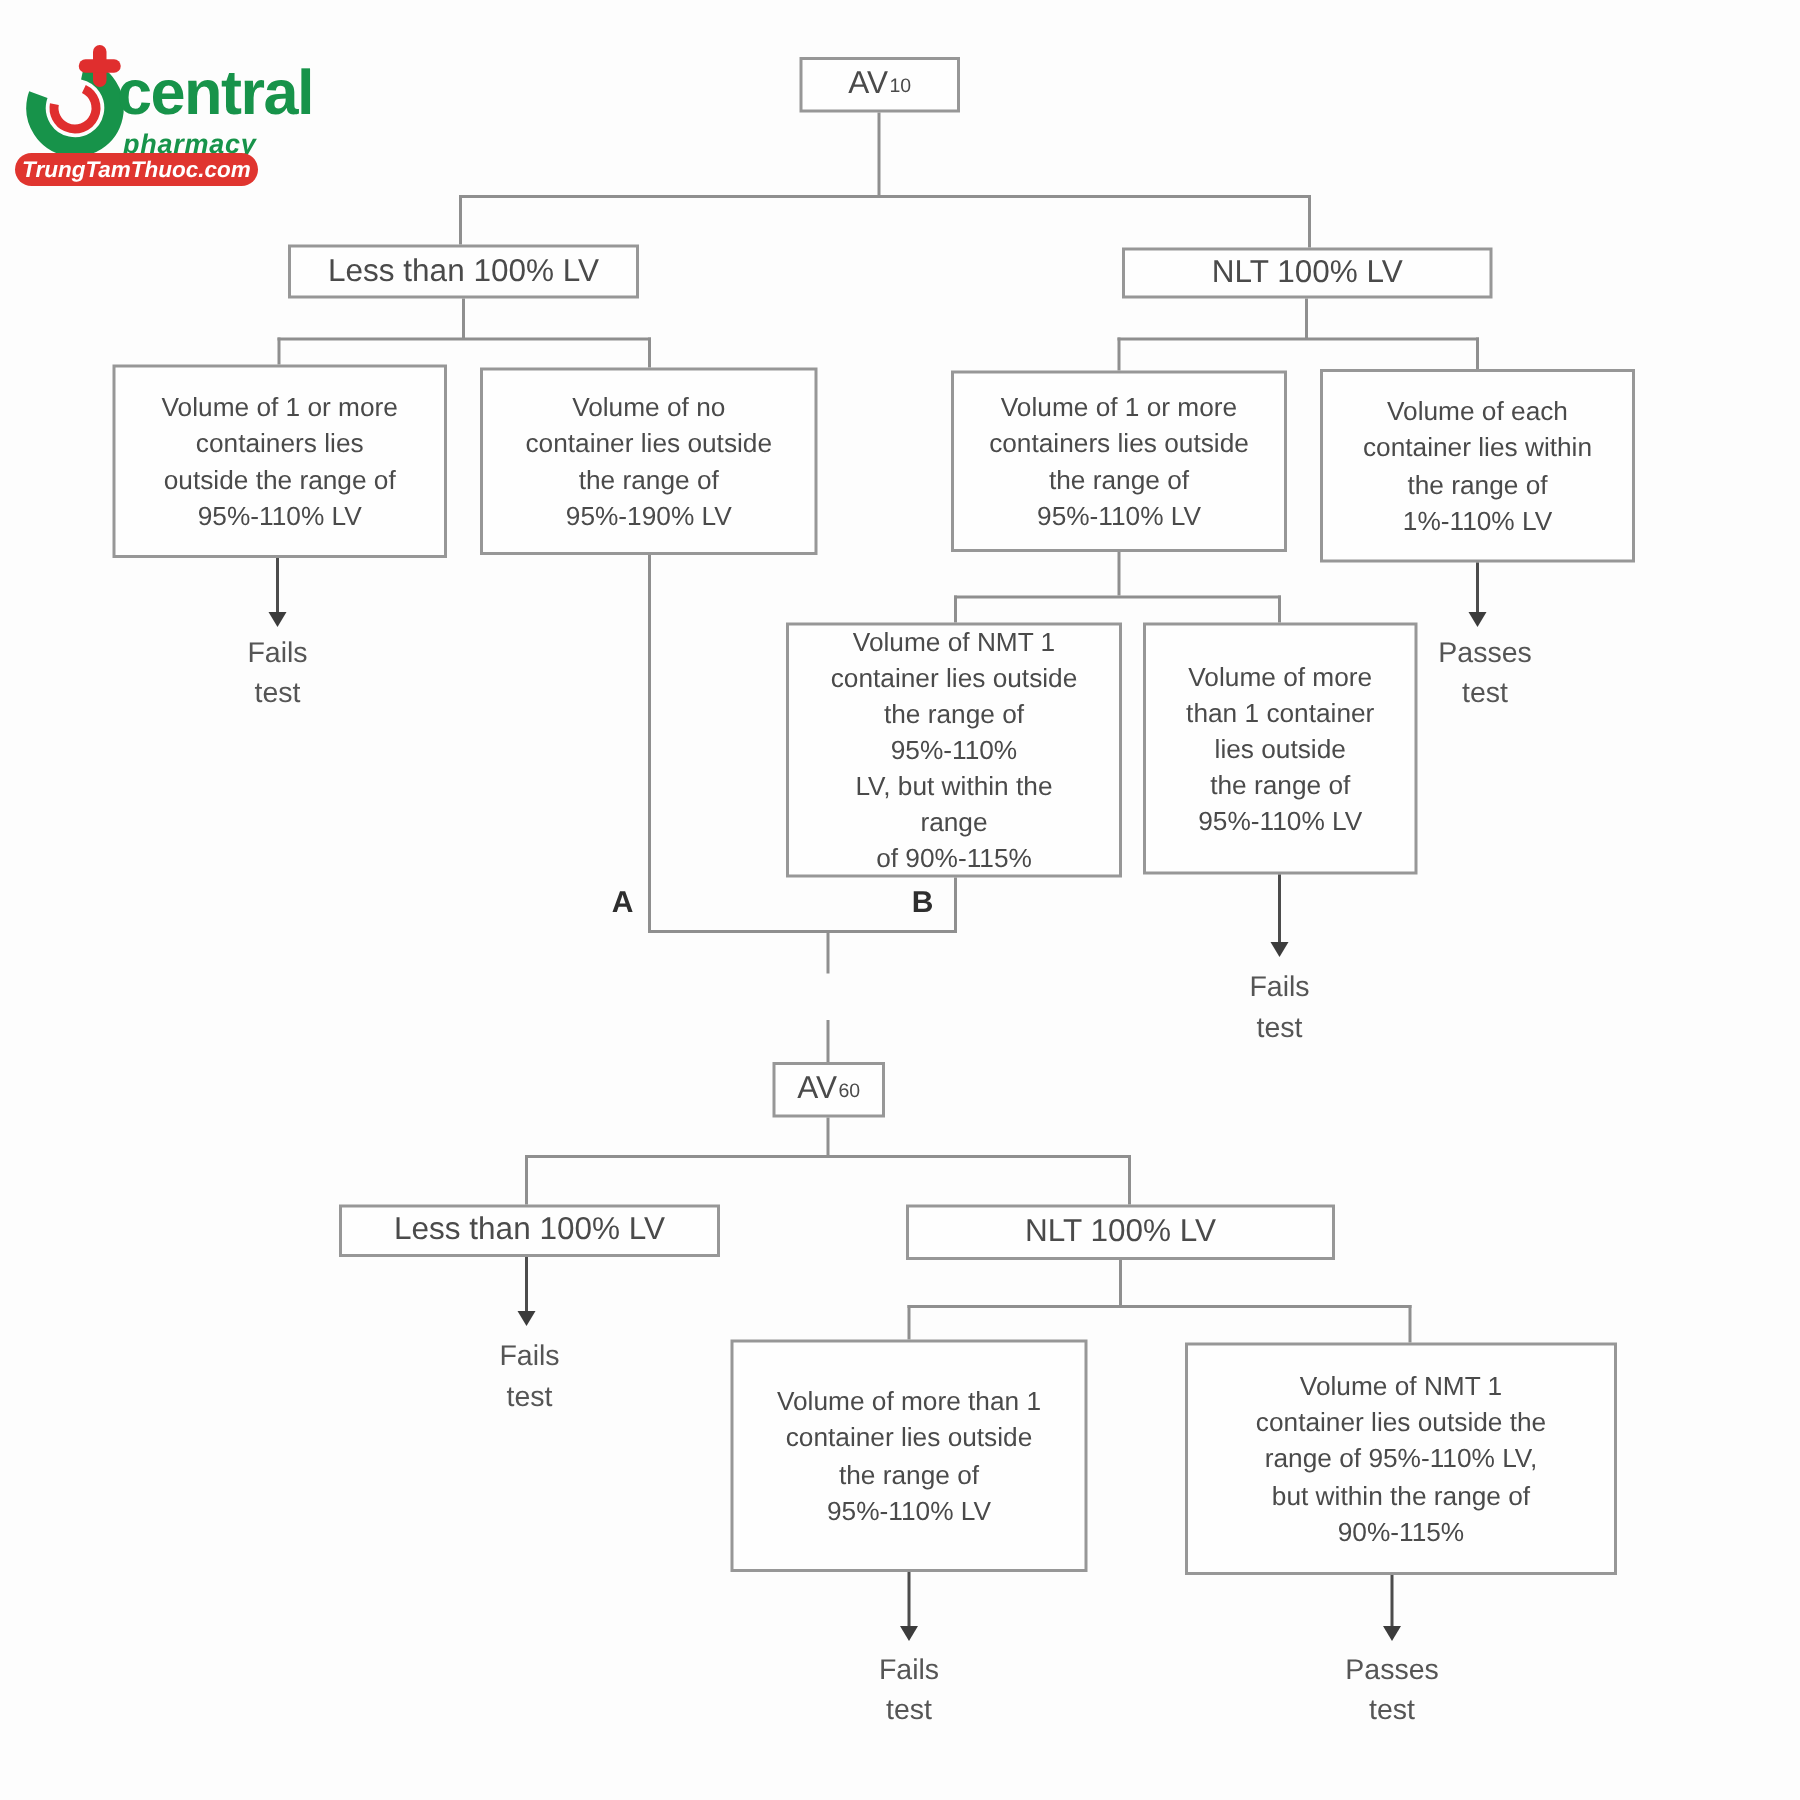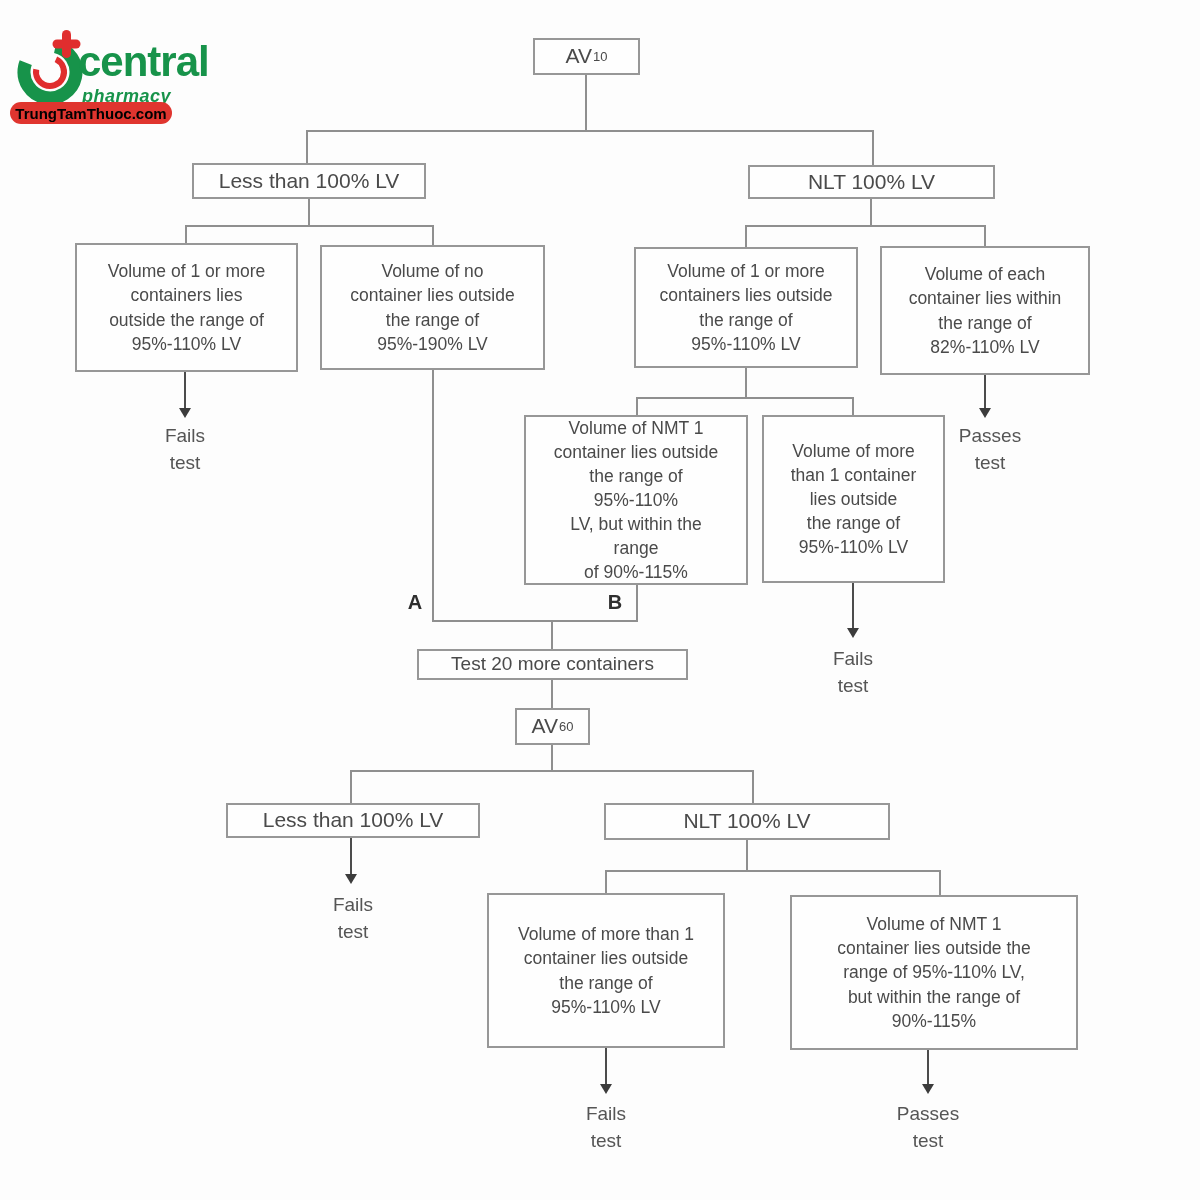--- a/index.html
+++ b/index.html
@@ -9,21 +9,21 @@
   html,body{margin:0;padding:0;}
   body{font-family:"Liberation Sans", sans-serif; background:#fff;}
   .canvas{position:relative;width:1200px;height:1200px;background:var(--bg);overflow:hidden;}
 
   
   .logo{position:absolute;left:8px;top:18px;width:220px;height:110px;}
   .logo-icon{position:absolute;left:4px;top:8px;}
   .brand{position:absolute;left:70px;top:20px;font-size:42px;font-weight:bold;color:var(--logo-green);letter-spacing:-1px;}
   .tagline{position:absolute;left:74px;top:68px;font-size:18px;font-weight:bold;color:var(--logo-green);letter-spacing:.5px;font-style:italic;}
   .badge{position:absolute;left:2px;top:84px;width:162px;height:22px;background:var(--badge-red);
-         border-radius:11px;color:#000000;font-size:15px;font-weight:bold;display:flex;align-items:center;justify-content:center;}
+         border-radius:11px;color:#ffffff;font-size:15px;font-weight:bold;display:flex;align-items:center;justify-content:center;font-style:italic;}
 
   
   .node{position:absolute;border:2px solid #979797;background:#fefefe;color:var(--text-gray);
         display:flex;align-items:center;justify-content:center;text-align:center;
         font-size:17.5px;line-height:1.38;white-space:pre-line;box-sizing:border-box;padding:2px 20px;}
   .decision{font-size:21px;}
   .av{font-size:21px;}
   .av sub{font-size:13px;vertical-align:-5px;margin-left:1px;}
 
   
@@ -68,34 +68,33 @@
 container lies outside
 the range of
 95%-190% LV</div>
   <div class="node" style="left:634px;top:247px;width:224px;height:121px">Volume of 1 or more
 containers lies outside
 the range of
 95%-110% LV</div>
   <div class="node" style="left:880px;top:246px;width:210px;height:129px">Volume of each
 container lies within
 the range of
-82%-110% LV</div>
+1%-110% LV</div>
 
   <div class="node" style="left:524px;top:415px;width:224px;height:170px">Volume of NMT 1
 container lies outside
 the range of 95%-110%
 LV, but within the range
 of 90%-115%</div>
   <div class="node" style="left:762px;top:415px;width:183px;height:168px">Volume of more
 than 1 container
 lies outside
 the range of
 95%-110% LV</div>
 
-  <div class="node decision" style="left:417px;top:649px;width:271px;height:31px;font-size:19px">Test 20 more containers</div>
   <div class="node av" style="left:515px;top:708px;width:75px;height:37px"><span>AV</span><sub>60</sub></div>
 
   <div class="node decision" style="left:226px;top:803px;width:254px;height:35px">Less than 100% LV</div>
   <div class="node decision" style="left:604px;top:803px;width:286px;height:37px">NLT 100% LV</div>
 
   <div class="node" style="left:487px;top:893px;width:238px;height:155px">Volume of more than 1
 container lies outside
 the range of
 95%-110% LV</div>
   <div class="node" style="left:790px;top:895px;width:288px;height:155px">Volume of NMT 1

